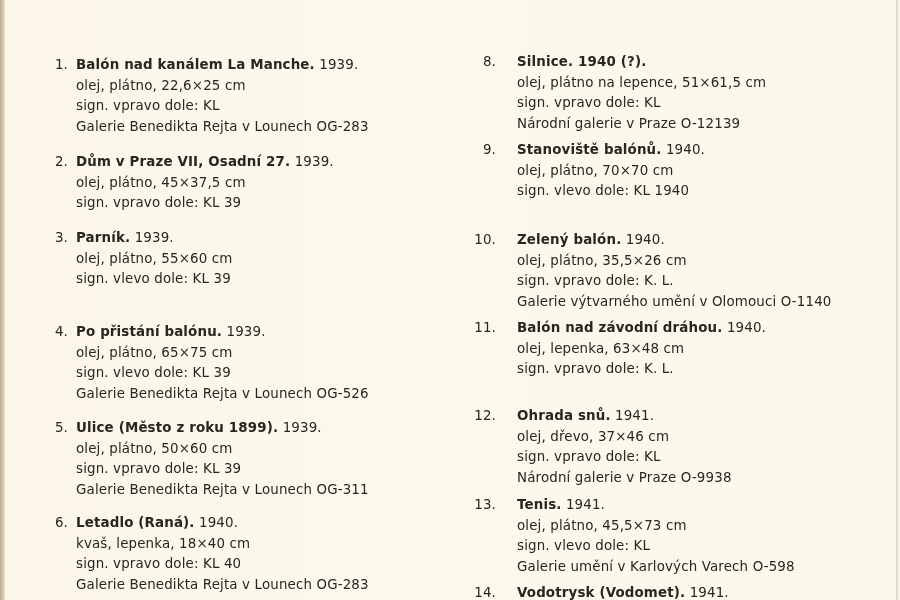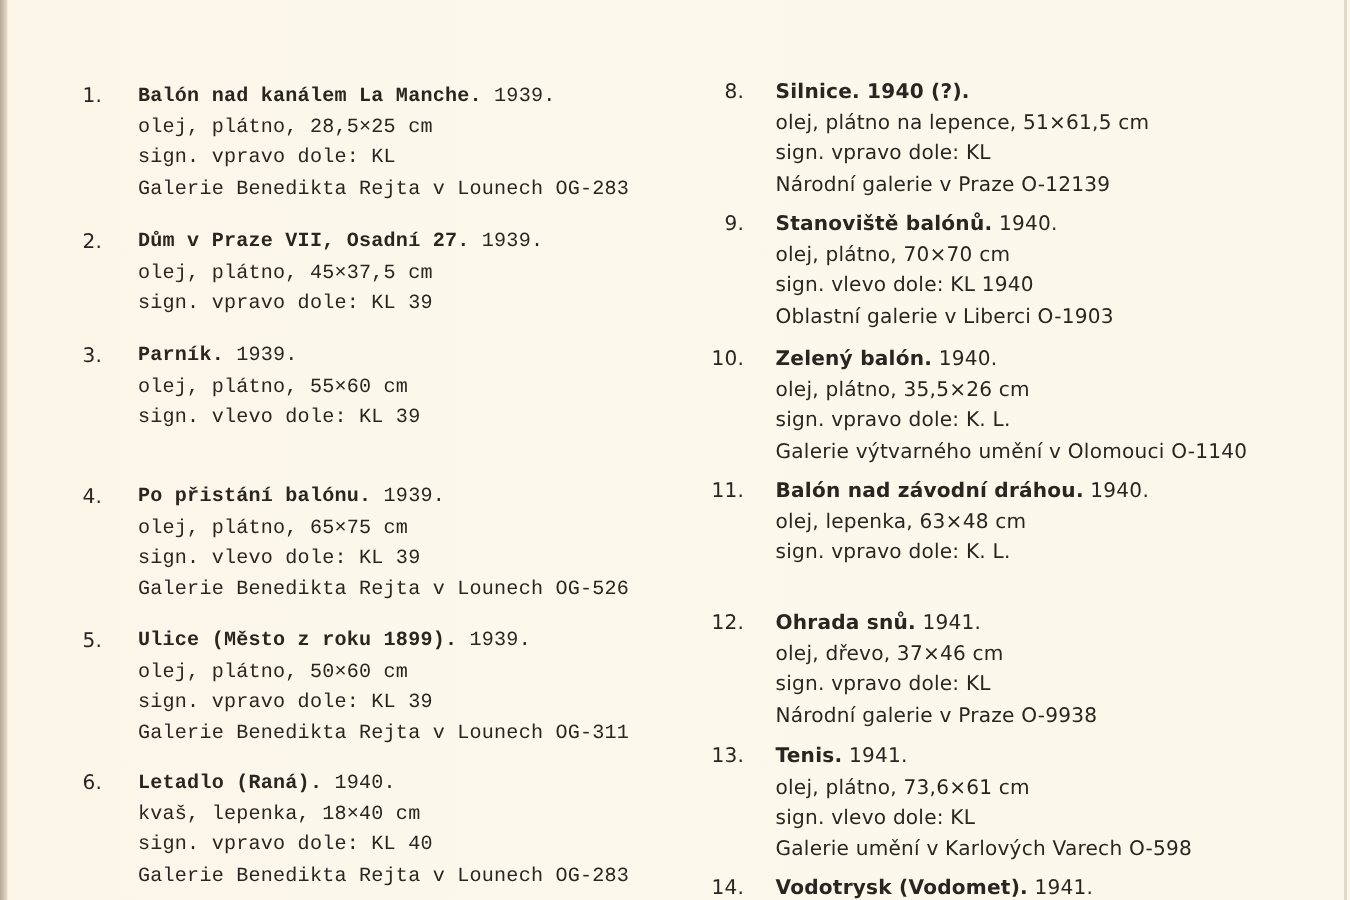--- a/index.html
+++ b/index.html
@@ -52,37 +52,37 @@
     }
     .entry .title-line .title {
       font-weight: bold;
     }
     .line {
       display: block;
       height: 20.5px;
     }
     
     .col-left .num { left: 0; }
-    .col-left .body { left: 48px; font-family: Liberation Mono, monospace; }
+    .col-left .body { left: 32px; }
     
     .col-right .num { left: 0; }
     .col-right .body { left: 45px; }
   </style>
 </head>
 <body>
 
 <div class="page">
   <div class="edge-left"></div>
   <div class="edge-right"></div>
 
   <div class="entry col-left" style="left:44px; top:55px;">
     <span class="num">1.</span>
     <div class="body">
       <span class="line title-line"><span class="title">Balón nad kanálem La Manche.</span><span> 1939.</span></span>
-      <span class="line">olej, plátno, 28,5×25 cm</span>
+      <span class="line">olej, plátno, 22,6×25 cm</span>
       <span class="line">sign. vpravo dole: KL</span>
       <span class="line">Galerie Benedikta Rejta v Lounech OG-283</span>
     </div>
   </div>
 
   <div class="entry col-left" style="left:44px; top:152px;">
     <span class="num">2.</span>
     <div class="body">
       <span class="line title-line"><span class="title">Dům v Praze VII, Osadní 27.</span><span> 1939.</span></span>
       <span class="line">olej, plátno, 45×37,5 cm</span>
@@ -138,21 +138,20 @@
       <span class="line">Národní galerie v Praze O-12139</span>
     </div>
   </div>
 
   <div class="entry col-right" style="left:472px; top:140px;">
     <span class="num">9.</span>
     <div class="body">
       <span class="line title-line"><span class="title">Stanoviště balónů.</span><span> 1940.</span></span>
       <span class="line">olej, plátno, 70×70 cm</span>
       <span class="line">sign. vlevo dole: KL 1940</span>
-      <span class="line">Oblastní galerie v Liberci O-1903</span>
     </div>
   </div>
 
   <div class="entry col-right" style="left:472px; top:230px;">
     <span class="num">10.</span>
     <div class="body">
       <span class="line title-line"><span class="title">Zelený balón.</span><span> 1940.</span></span>
       <span class="line">olej, plátno, 35,5×26 cm</span>
       <span class="line">sign. vpravo dole: K. L.</span>
       <span class="line">Galerie výtvarného umění v Olomouci O-1140</span>
@@ -175,21 +174,21 @@
       <span class="line">olej, dřevo, 37×46 cm</span>
       <span class="line">sign. vpravo dole: KL</span>
       <span class="line">Národní galerie v Praze O-9938</span>
     </div>
   </div>
 
   <div class="entry col-right" style="left:472px; top:495px;">
     <span class="num">13.</span>
     <div class="body">
       <span class="line title-line"><span class="title">Tenis.</span><span> 1941.</span></span>
-      <span class="line">olej, plátno, 73,6×61 cm</span>
+      <span class="line">olej, plátno, 45,5×73 cm</span>
       <span class="line">sign. vlevo dole: KL</span>
       <span class="line">Galerie umění v Karlových Varech O-598</span>
     </div>
   </div>
 
   <div class="entry col-right" style="left:472px; top:583px;">
     <span class="num">14.</span>
     <div class="body">
       <span class="line title-line"><span class="title">Vodotrysk (Vodomet).</span><span> 1941.</span></span>
     </div>

